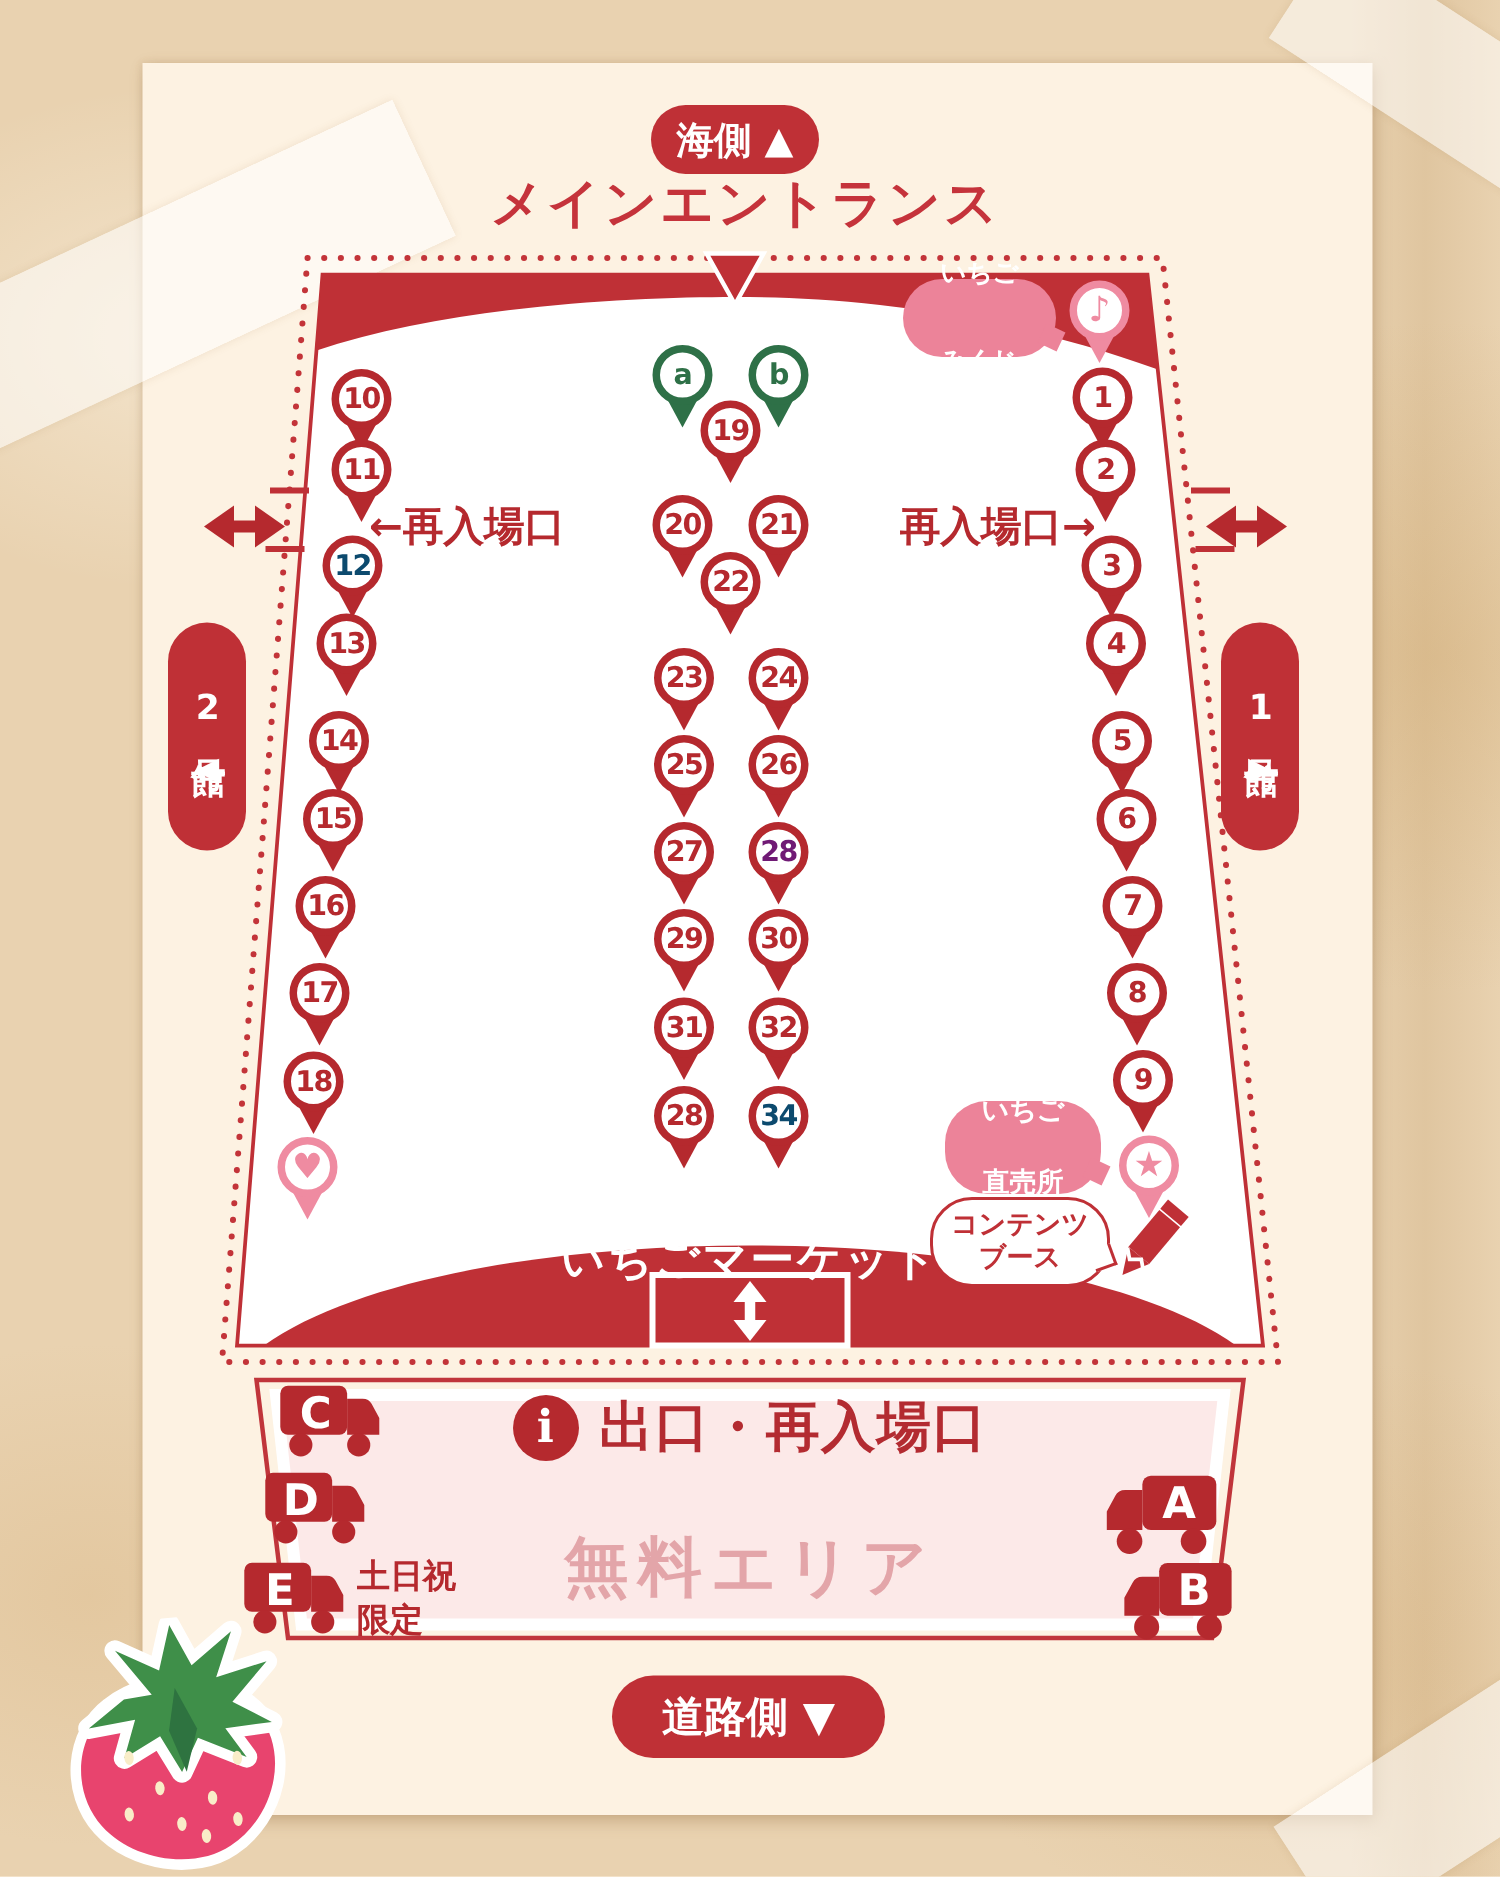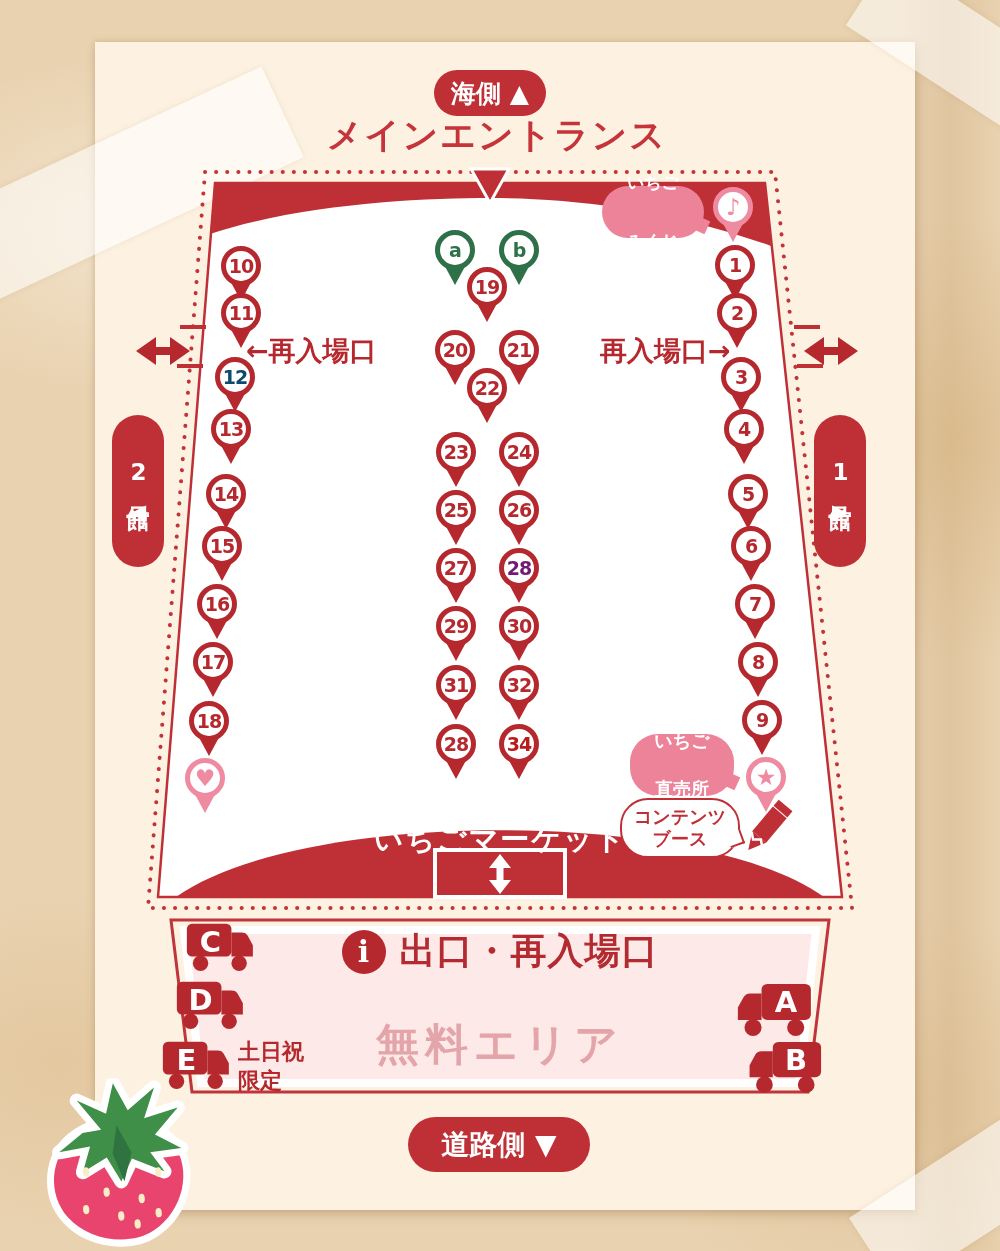--- a/index.html
+++ b/index.html
@@ -288,21 +288,21 @@
           <polygon points="9,30 37,30 23,56" fill="#b5292e"></polygon>
           <circle cx="23" cy="21" r="17.5" fill="#ffffff" stroke="#b5292e" stroke-width="5"></circle>
         </svg>
         <span class="pin-label" style="color:#b5292e">28</span>
       </div>
       <div class="pin" style="left: 496px; top: 723px;">
         <svg width="46" height="60" viewBox="0 0 46 60">
           <polygon points="9,30 37,30 23,56" fill="#b5292e"></polygon>
           <circle cx="23" cy="21" r="17.5" fill="#ffffff" stroke="#b5292e" stroke-width="5"></circle>
         </svg>
-        <span class="pin-label" style="color:#b91c1c">34</span>
+        <span class="pin-label" style="color:#0c4a6e">34</span>
       </div>
       <div class="pin" style="left: 218px; top: 245px;">
         <svg width="46" height="60" viewBox="0 0 46 60">
           <polygon points="9,30 37,30 23,56" fill="#b5292e"></polygon>
           <circle cx="23" cy="21" r="17.5" fill="#ffffff" stroke="#b5292e" stroke-width="5"></circle>
         </svg>
         <span class="pin-label" style="color:#b5292e">10</span>
       </div>
       <div class="pin" style="left: 218px; top: 292px;">
         <svg width="46" height="60" viewBox="0 0 46 60">

